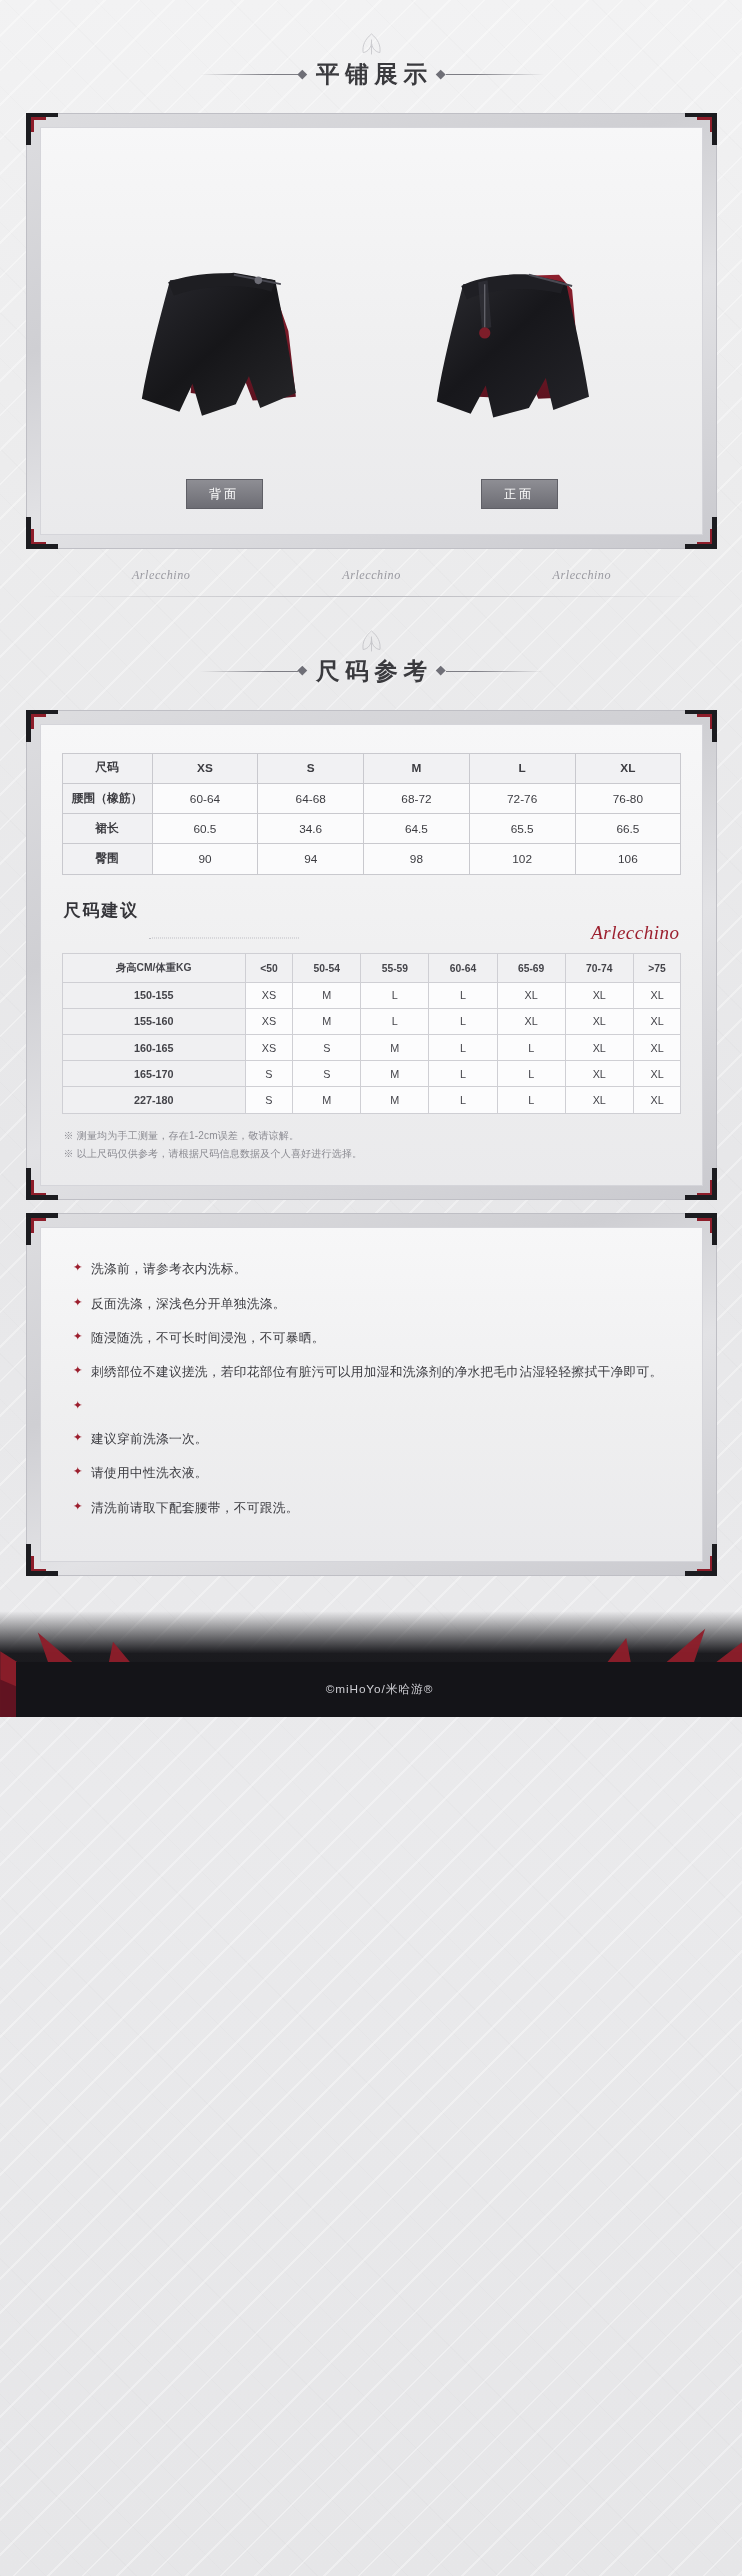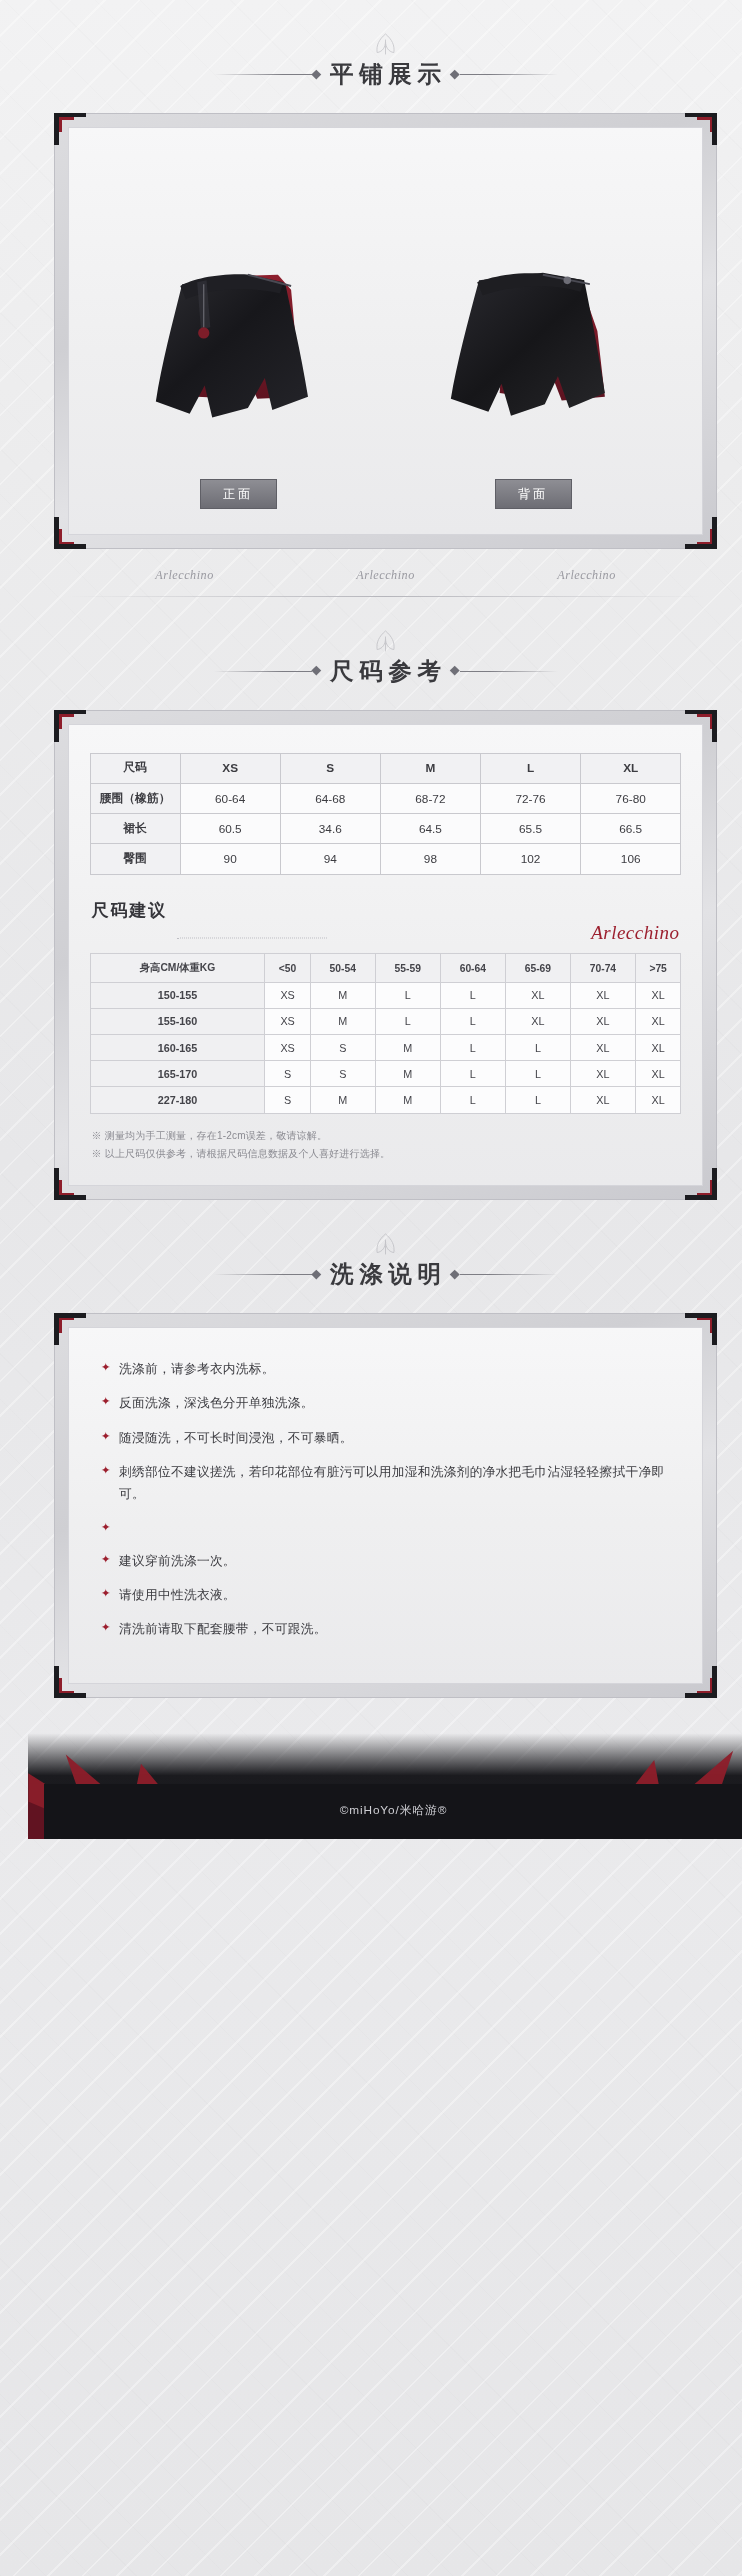--- a/index.html
+++ b/index.html
@@ -8,21 +8,20 @@
     background: #e9e9ea;
     font-family: "Liberation Sans", sans-serif;
   }
   .page {
     width: 743px;
     min-height: 2576px;
     position: relative;
     background:
       linear-gradient(180deg, #f2f2f3 0%, #ececed 18%, #e7e7e9 45%, #eaeaec 70%, #e6e6e8 100%);
     overflow: hidden;
-    padding-left: 28px;
   }
 
   
   .page::before {
     content: "";
     position: absolute;
     inset: 0;
     background-image:
       repeating-linear-gradient(135deg, rgba(255,255,255,0.35) 0 1.9px, rgba(255,255,255,0) 1.9px 24.4px),
       repeating-linear-gradient(45deg, rgba(0,0,0,0.012) 0 0.9px, rgba(0,0,0,0) 0.9px 32px);
@@ -313,20 +312,44 @@
         </span>
       <span class="corner br">
           <i class="h"></i>
           <i class="v"></i>
           <i class="red"></i>
           <i class="red2"></i>
         </span>
 
       <div class="frame-inner">
         <div class="products">
+
+          <div class="product">
+            <div class="skirt-wrap">
+              <svg width="263" height="310" viewBox="0 0 280 330">
+                <defs>
+                  <linearGradient id="blk2" x1="0" y1="0" x2="1" y2="1">
+                    <stop offset="0%" stop-color="#2a2a30"></stop>
+                    <stop offset="50%" stop-color="#161619"></stop>
+                    <stop offset="100%" stop-color="#262629"></stop>
+                  </linearGradient>
+                  <linearGradient id="red2g" x1="0" y1="0" x2="0" y2="1">
+                    <stop offset="0%" stop-color="#8d1f2d"></stop>
+                    <stop offset="100%" stop-color="#5d1320"></stop>
+                  </linearGradient>
+                </defs>
+                <path d="M120 130 L190 128 L208 180 L216 250 L170 254 L160 228 L150 252 L104 246 L108 180 Z" fill="url(#red2g)"></path>
+                <path d="M82 126 C70 170 58 216 52 252 L92 266 L106 236 L116 270 L152 258 L166 228 L178 262 L216 246 C208 196 200 156 194 126 L150 118 Z" fill="url(#blk2)"></path>
+                <path d="M80 128 C100 120 132 116 158 120 L194 126 L190 138 C156 128 114 132 86 142 Z" fill="#1e1e22"></path>
+                <path d="M150 120 L200 130" stroke="#4a4a53" stroke-width="2"></path>
+                <circle cx="176" cy="126" r="4" fill="#6d6d76"></circle>
+              </svg>
+            </div>
+            <span class="pill">背面</span>
+          </div>
 
           <div class="product">
             <div class="skirt-wrap">
               <svg width="263" height="310" viewBox="0 0 280 330">
                 <defs>
                   <linearGradient id="blk1" x1="0" y1="0" x2="1" y2="1">
                     <stop offset="0%" stop-color="#2c2c31"></stop>
                     <stop offset="45%" stop-color="#17171b"></stop>
                     <stop offset="100%" stop-color="#242429"></stop>
                   </linearGradient>
@@ -340,44 +363,20 @@
                 <path d="M78 132 C92 124 122 118 152 120 L188 128 L184 140 C150 132 112 134 84 146 Z" fill="#1f1f24"></path>
                 <path d="M96 128 L106 126 L110 176 L100 178 Z" fill="#3a3a41" opacity=".5"></path>
                 <circle cx="103" cy="182" r="6" fill="#7d1d29"></circle>
                 <path d="M103 130 L103 176" stroke="#6d6d76" stroke-width="1.2"></path>
                 <path d="M150 120 L196 132" stroke="#4a4a53" stroke-width="2"></path>
               </svg>
             </div>
             <span class="pill">正面</span>
           </div>
 
-          <div class="product">
-            <div class="skirt-wrap">
-              <svg width="263" height="310" viewBox="0 0 280 330">
-                <defs>
-                  <linearGradient id="blk2" x1="0" y1="0" x2="1" y2="1">
-                    <stop offset="0%" stop-color="#2a2a30"></stop>
-                    <stop offset="50%" stop-color="#161619"></stop>
-                    <stop offset="100%" stop-color="#262629"></stop>
-                  </linearGradient>
-                  <linearGradient id="red2g" x1="0" y1="0" x2="0" y2="1">
-                    <stop offset="0%" stop-color="#8d1f2d"></stop>
-                    <stop offset="100%" stop-color="#5d1320"></stop>
-                  </linearGradient>
-                </defs>
-                <path d="M120 130 L190 128 L208 180 L216 250 L170 254 L160 228 L150 252 L104 246 L108 180 Z" fill="url(#red2g)"></path>
-                <path d="M82 126 C70 170 58 216 52 252 L92 266 L106 236 L116 270 L152 258 L166 228 L178 262 L216 246 C208 196 200 156 194 126 L150 118 Z" fill="url(#blk2)"></path>
-                <path d="M80 128 C100 120 132 116 158 120 L194 126 L190 138 C156 128 114 132 86 142 Z" fill="#1e1e22"></path>
-                <path d="M150 120 L200 130" stroke="#4a4a53" stroke-width="2"></path>
-                <circle cx="176" cy="126" r="4" fill="#6d6d76"></circle>
-              </svg>
-            </div>
-            <span class="pill">背面</span>
-          </div>
-
         </div>
       </div>
     </div>
 
     <div class="sig-row">
       <span class="sig">Arlecchino</span>
       <span class="sig">Arlecchino</span>
       <span class="sig">Arlecchino</span>
     </div>
     <div class="hairline"></div>
@@ -539,31 +538,20 @@
         <div class="notes">
           <div class="note">※ 测量均为手工测量，存在1-2cm误差，敬请谅解。</div>
           <div class="note">※ 以上尺码仅供参考，请根据尺码信息数据及个人喜好进行选择。</div>
         </div>
 
       </div>
     </div>
   </div>
 
   <div class="section">
-    <div class="heading">
-      <svg class="leaf" width="41" height="24.4" viewBox="0 0 44 26">
-        <path d="M22 2 C15 8 12 14 13 22 C19 21 22 16 22 10 C22 16 25 21 31 22 C32 14 29 8 22 2 Z" fill="none" stroke="#8b8b93" stroke-width="1"></path>
-        <path d="M22 8 L22 24" stroke="#8b8b93" stroke-width="1"></path>
-      </svg>
-      <div class="heading-row">
-        <span class="rule"></span>
-        <span class="heading-title">洗涤说明</span>
-        <span class="rule right"></span>
-      </div>
-    </div>
 
     <div class="frame">
       <span class="corner tl">
           <i class="h"></i>
           <i class="v"></i>
           <i class="red"></i>
           <i class="red2"></i>
         </span>
       <span class="corner tr">
           <i class="h"></i>

